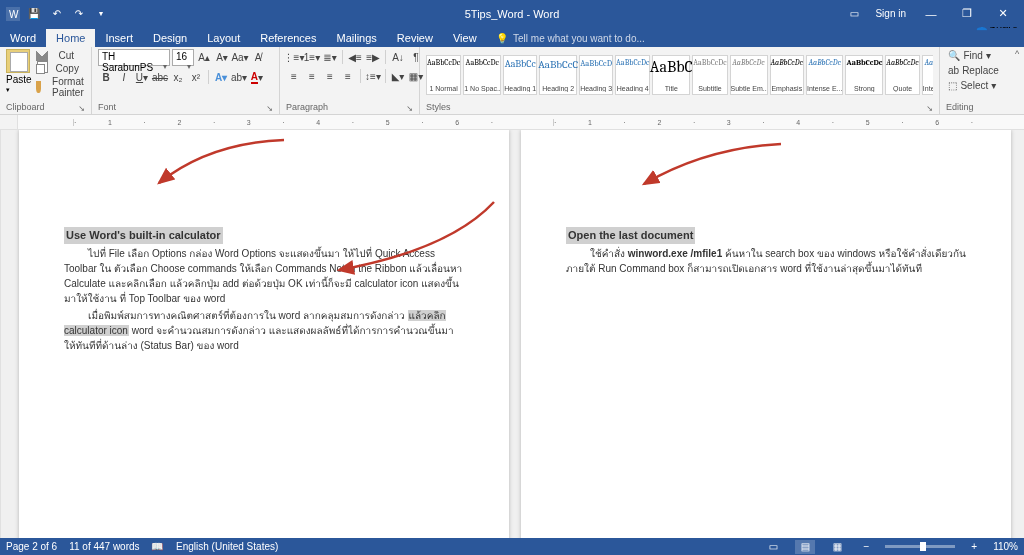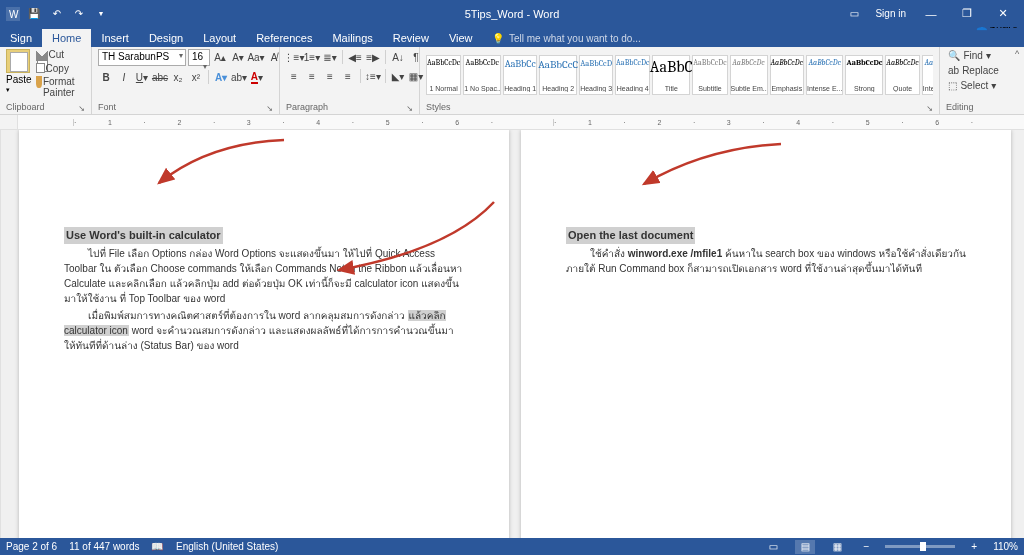--- a/index.html
+++ b/index.html
@@ -26,31 +26,31 @@
 .group { border-right: 1px solid #d4d4d4; padding: 2px 6px 0 6px; display: flex; flex-direction: column; justify-content: space-between; }
 .group-label { font-size: 9px; color: #666; padding: 1px 0 2px; position: relative; }
 .group-label .launcher { position: absolute; right: 0; bottom: 1px; font-size: 8px; color: #666; }
 .group-body { display: flex; gap: 4px; align-items: flex-start; flex: 1; }
 
 .clip-paste { display: flex; flex-direction: column; gap: 1px; }
 .clip-paste .icon { width: 24px; height: 24px; background: #e8cf7a; border: 1px solid #c9b25c; position: relative; }
 .clip-paste .icon::after { content: ''; position: absolute; width: 16px; height: 18px; background: #fff; border: 1px solid #aaa; left: 3px; top: 2px; }
 .clip-paste .label { font-size: 10px; }
 .clip-stack { display: flex; flex-direction: column; gap: 2px; font-size: 10px; color: #444; }
-.clip-stack div { display: flex; gap: 1px; }
+.clip-stack div { display: flex; align-items: center; gap: 11px; }
 .small-icon { width: 12px; height: 12px; display: inline-block; }
 .si-cut { background: linear-gradient(45deg,#888 45%, transparent 45%), linear-gradient(-45deg,#888 45%, transparent 45%); }
 .si-copy { background: #fff; border: 1px solid #888; box-shadow: 2px -2px 0 #fff, 2px -2px 0 1px #888; width: 9px; height: 10px; }
 .si-painter { width: 10px; height: 12px; background: #d9a24a; border-radius: 0 0 40% 40%; }
 
 .font-body { display: flex; flex-direction: column; gap: 3px; }
 .font-row { display: flex; gap: 2px; align-items: center; }
 .combo { background: #fff; border: 1px solid #ababab; font-size: 10px; padding: 1px 12px 1px 3px; position: relative; height: 17px; }
 .combo::after { content: '▾'; position: absolute; right: 2px; font-size: 8px; color: #666; }
-.fname { width: 88px; }
+.fname { width: 72px; }
 .fsize { width: 22px; }
 .rb-btn { width: 16px; height: 16px; display: inline-flex; align-items: center; justify-content: center; font-size: 10px; color: #444; border: 1px solid transparent; }
 .rb-sep { width: 1px; height: 14px; background: #d0d0d0; margin: 0 2px; }
 .hilite { background: #ffff00; width: 14px; height: 4px; display: inline-block; }
 .fcolor { color: #c00; border-bottom: 2px solid #c00; font-weight: bold; }
 
 .para-body { display: flex; flex-direction: column; gap: 3px; }
 
 .styles-body { display: flex; gap: 2px; align-items: center; overflow: hidden; }
 .style-box { width: 38px; height: 40px; border: 1px solid #d4d4d4; background: #fff; display: flex; flex-direction: column; align-items: center; justify-content: space-between; padding: 2px 0; }
@@ -105,21 +105,21 @@
   <div class="right">
     <span class="winbtn" style="font-size:10px;">▭</span>
     <span class="signin">Sign in</span>
     <span class="winbtn">—</span>
     <span class="winbtn">❐</span>
     <span class="winbtn">✕</span>
   </div>
 </div>
 
 <div class="tabs">
-  <div class="tab file">Sign</div>
+  <div class="tab file">Word</div>
   <div class="tab active">Home</div>
   <div class="tab">Insert</div>
   <div class="tab">Design</div>
   <div class="tab">Layout</div>
   <div class="tab">References</div>
   <div class="tab">Mailings</div>
   <div class="tab">Review</div>
   <div class="tab">View</div>
   <div class="tellme">
       <span>💡</span>

